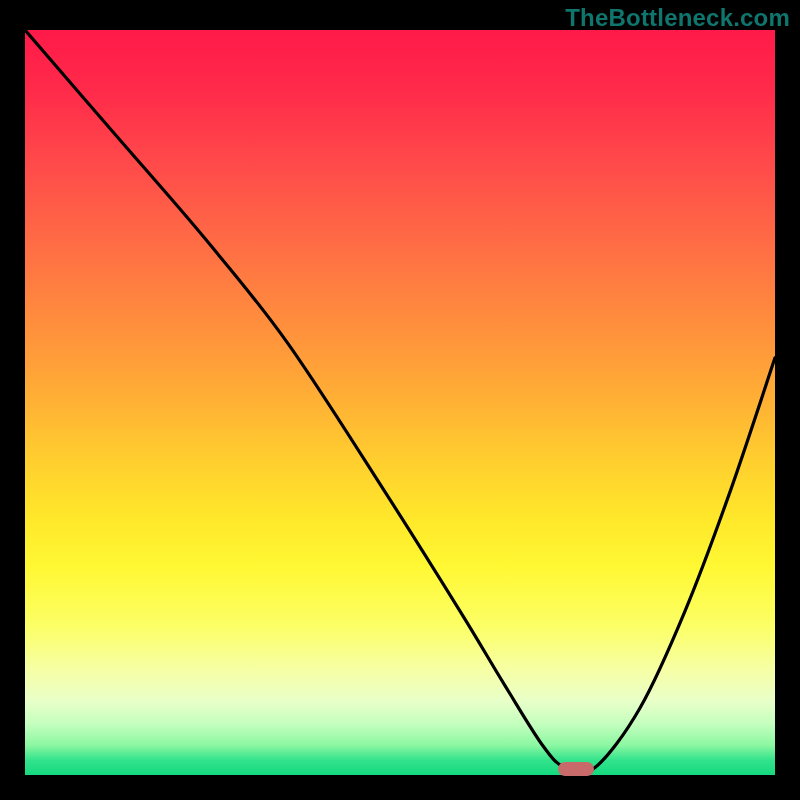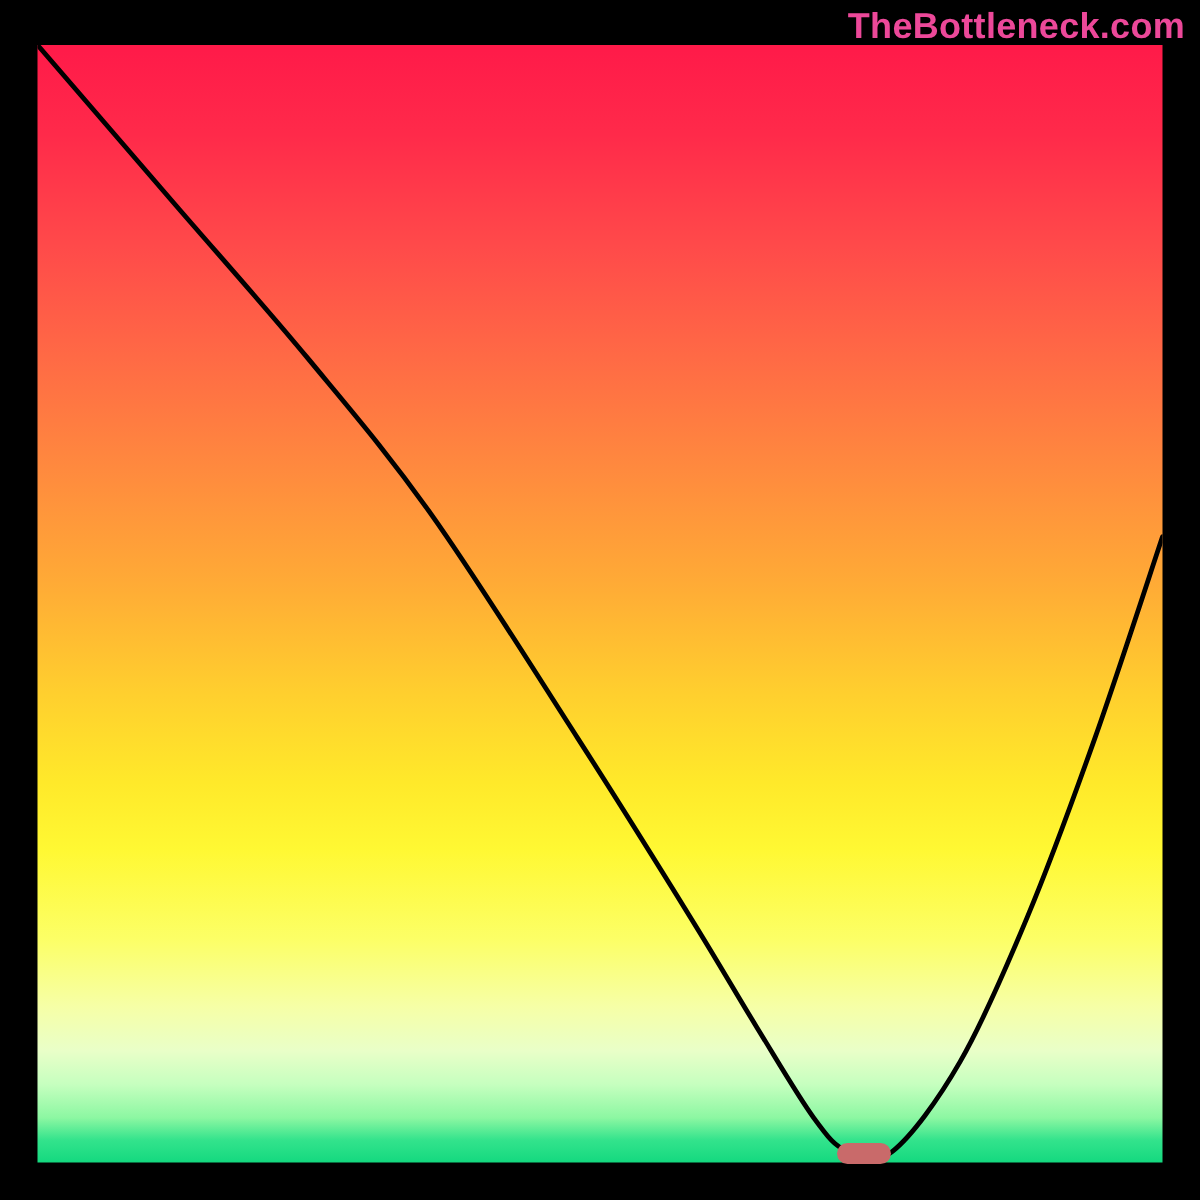--- a/index.html
+++ b/index.html
@@ -18,21 +18,21 @@
     height: 800px;
     background: #000;
   }
   .watermark {
     position: absolute;
     top: 4px;
     right: 10px;
     font-family: Arial, Helvetica, sans-serif;
     font-size: 24px;
     font-weight: 600;
-    color: #ec4899;
+    color: #0f766e;
     letter-spacing: 0.2px;
   }
   .plot-area {
     position: absolute;
     left: 25px;
     top: 30px;
     width: 750px;
     height: 745px;
   }
   .gradient {

